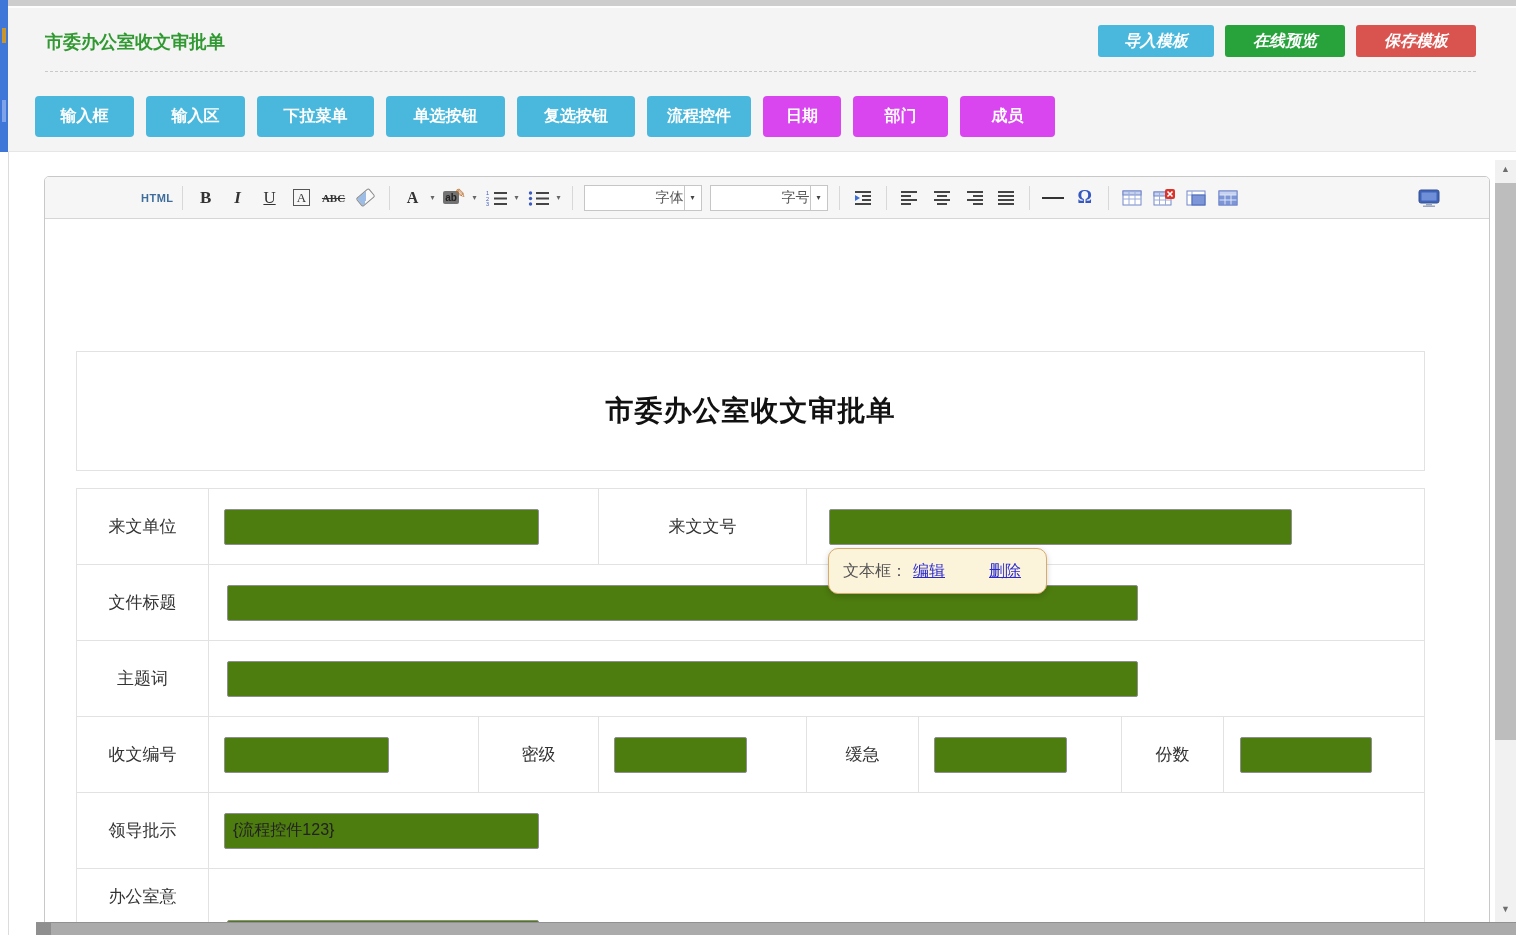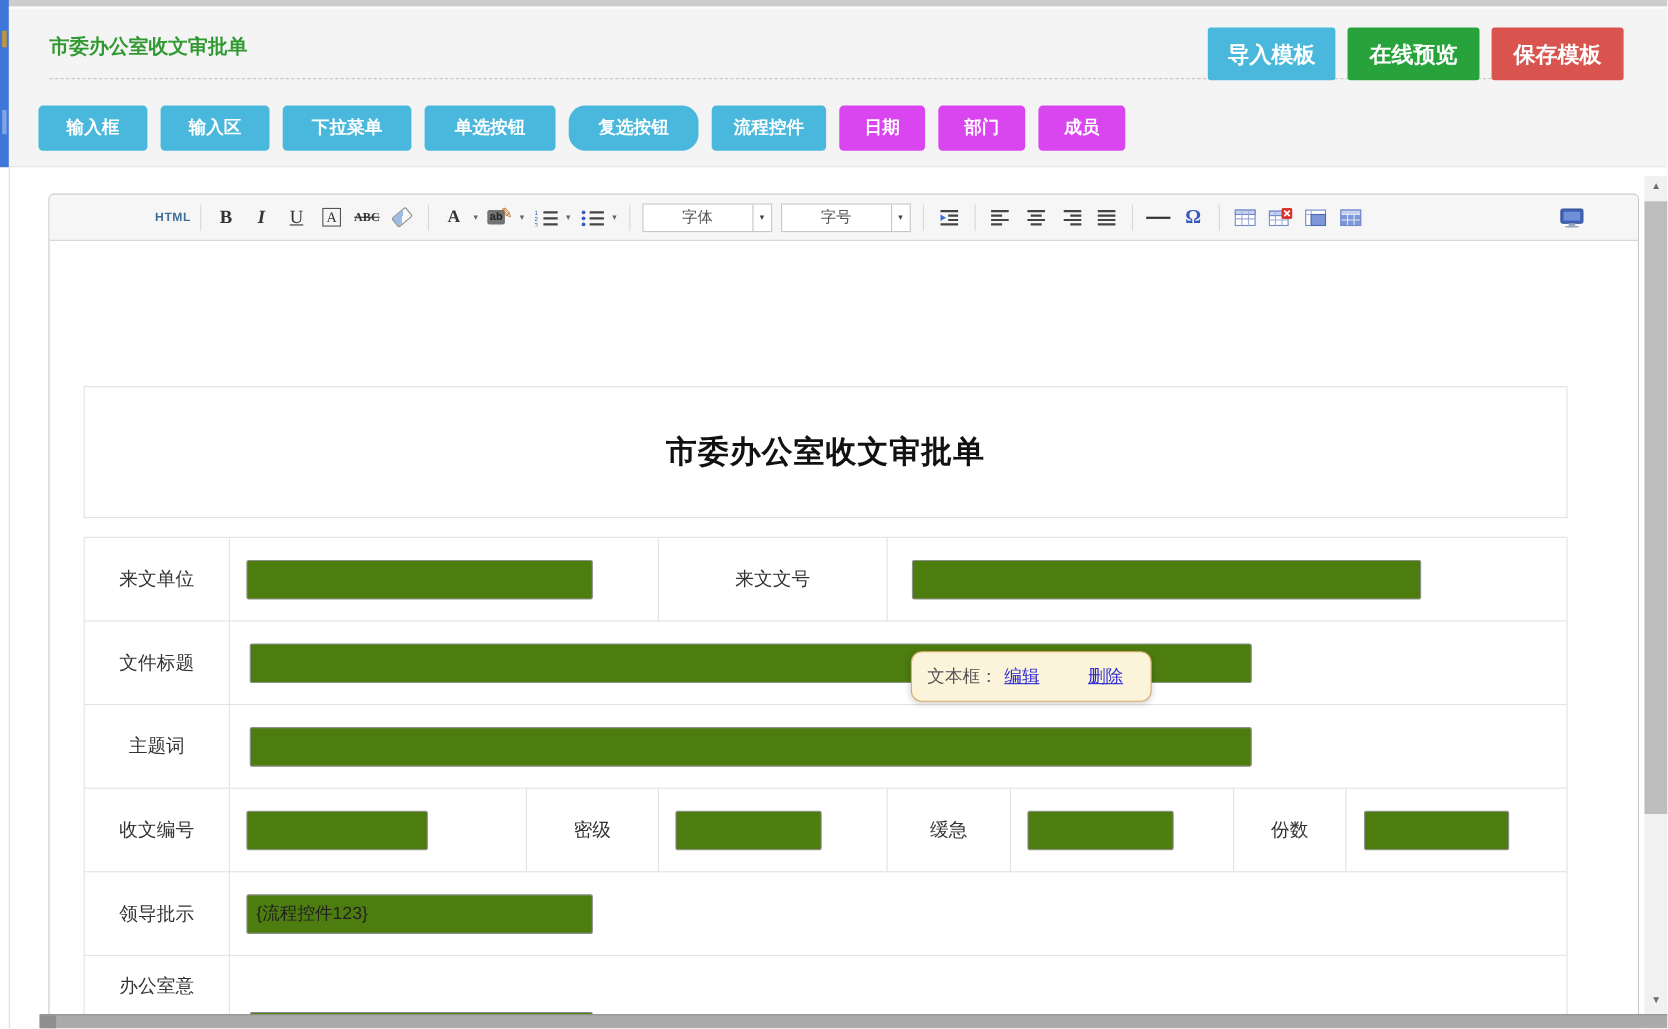--- a/index.html
+++ b/index.html
@@ -13,49 +13,49 @@
 
   
   .header { position:absolute; left:0; top:8px; width:1516px; height:144px; background:#f4f4f4; border-bottom:1px solid #e6e6e6; }
   .left-stripe { position:absolute; left:0; top:-8px; width:8px; height:152px; background:#3e77d8; }
   .stripe-notch-y { position:absolute; left:2px; top:28px; width:4px; height:15px; background:#c8952f; }
   .stripe-notch-b { position:absolute; left:2px; top:100px; width:4px; height:22px; background:#7ea3e8; }
   .page-title { position:absolute; left:45px; top:22px; font-family:"Liberation Serif", serif; font-size:18px; font-weight:bold; color:#319931; }
   .header-dash { position:absolute; left:45px; top:63px; width:1431px; border-top:1px dashed #c9c9c9; }
 
   .actions { position:absolute; right:40px; top:17px; display:flex; gap:11px; }
-  .action-btn { height:48px; border:none; border-radius:3px; color:#fff; font-family:"Liberation Serif", serif; font-size:20px; font-weight:bold; display:flex; align-items:center; justify-content:center; cursor:pointer; }
+  .action-btn { height:32px; border:none; border-radius:3px; color:#fff; font-family:"Liberation Serif", serif; font-size:16px; font-weight:bold; display:flex; align-items:center; justify-content:center; cursor:pointer;font-style:italic; }
   .action-import { width:116px; background:#49b8dc; }
   .action-preview { width:120px; background:#28a33c; }
   .action-save { width:120px; background:#d9534f; }
 
   .widget-row { position:absolute; left:35px; top:88px; display:flex; gap:12px; }
   .widget-btn { height:41px; border:none; border-radius:4px; color:#fff; font-family:"Liberation Serif", serif; font-size:16px; font-weight:bold; display:flex; align-items:center; justify-content:center; cursor:pointer; }
   .widget-light { background:#49b8dc; }
   .widget-dark { background:#d946ef; }
-  .w99 {width:99px;} .w117 {width:117px;} .w119 {width:119px;} .w118 {width:118px;border-radius:15px;} .w120 {width:104px;} .w78 {width:78px;} .w79 {width:79px;}
+  .w99 {width:99px;} .w117 {width:117px;} .w119 {width:119px;} .w118 {width:118px;} .w120 {width:104px;} .w78 {width:78px;} .w79 {width:95px;}
 
   
   .editor { position:absolute; left:44px; top:176px; width:1446px; height:759px; border:1px solid #c8c8c8; border-radius:5px 5px 0 0; background:#fff; overflow:hidden; }
   .toolbar { height:42px; background:#f6f6f6; border-bottom:1px solid #d6d6d6; display:flex; align-items:center; padding-left:95px; }
   .tsep { width:1px; height:24px; background:#d8d8d8; margin:0 7px; flex:none; }
   .tbtn { min-width:30px; height:28px; display:flex; align-items:center; justify-content:center; flex:none; cursor:pointer; border-radius:2px; margin:0 1px; }
   .html-label { font-size:11px; font-weight:bold; color:#3e6d9c; letter-spacing:.5px; }
   .b-label { font-family:"Liberation Serif", serif; font-size:17px; font-weight:bold; color:#333; }
   .i-label { font-family:"Liberation Serif", serif; font-size:17px; font-style:italic; font-weight:bold; color:#333; }
   .u-label { font-family:"Liberation Serif", serif; font-size:17px; color:#333; text-decoration:underline; }
   .boxa-label { font-family:"Liberation Serif", serif; font-size:13px; color:#333; border:1px solid #555; padding:0 3px; line-height:15px; }
   .abc-label { font-family:"Liberation Serif", serif; font-size:11px; font-weight:bold; color:#333; text-decoration:line-through; }
   .eraser { width:17px; height:11px; border:1px solid #8a8a8a; border-radius:2px; transform:rotate(-40deg); background:linear-gradient(135deg,#9dbde6 52%,#fafafa 48%); }
   .fontcolor-label { font-family:"Liberation Serif", serif; font-size:16px; font-weight:bold; color:#333; }
   .hl-box { background:#737373; color:#222; font-size:10px; font-weight:bold; padding:1px 2px; border-radius:2px; }
   .hl-pencil { font-size:13px; color:#b5651d; margin-left:-4px; position:relative; top:-4px; }
   .darr { font-size:8px; color:#666; margin:0 4px 0 2px; }
   .select-box { width:118px; height:26px; background:#fff; border:1px solid #c6c6c6; display:flex; align-items:center; flex:none; cursor:pointer; margin:0 4px; }
-  .select-box .sel-label { flex:1; text-align:center; font-family:Liberation Sans, sans-serif; font-size:14px; color:#555; }
+  .select-box .sel-label { flex:1; text-align:right; font-family:Liberation Sans, sans-serif; font-size:14px; color:#555; }
   .select-box .sel-arrow { width:17px; height:100%; border-left:1px solid #c6c6c6; display:flex; align-items:center; justify-content:center; font-size:8px; color:#444; }
   .hr-icon { width:22px; height:2px; background:#333; }
   .omega-label { font-family:"Liberation Serif", serif; font-size:18px; font-weight:bold; color:#3557c0; }
   .fullscreen-btn { margin-left:auto; margin-right:45px; }
 
   
   .content { padding:132px 64px 0 31px; }
   .form-title-box { height:120px; border:1px solid #e2e2e2; display:flex; align-items:center; justify-content:center; margin-bottom:17px; }
   .form-title { font-size:28px; font-weight:bold; color:#111; letter-spacing:1px; }
   .ftable { border:1px solid #e2e2e2; }
@@ -65,21 +65,21 @@
   .fcell:last-child { border-right:none; flex:1; }
   .label-cell { justify-content:center; font-size:17px; color:#333; }
   .lw { width:132px; }
   .tin { height:36px; border:1px solid #8f8f8f; border-radius:2px; background:#4d7c0f; font-size:16px; color:#222; padding:0 8px; font-family:"Liberation Sans", sans-serif; }
   .ml15 { margin-left:15px; } .ml16 { margin-left:16px; } .ml18 { margin-left:18px; } .ml22 { margin-left:22px; }
   .row6 { align-items:flex-start; }
   .row6 .label-cell { align-items:flex-start; padding-top:16px; }
   .row6 .inwrap { margin-top:28px; }
 
   
-  .tooltip { position:absolute; left:828px; top:548px; width:219px; height:46px; background:#fcf3db; border:1px solid #d8ab6b; border-radius:10px; box-shadow:0 2px 6px rgba(0,0,0,.18); display:flex; align-items:center; padding-left:14px; font-family:"Liberation Serif", serif; font-size:16px; z-index:30;margin-top:44px; }
+  .tooltip { position:absolute; left:828px; top:548px; width:219px; height:46px; background:#fcf3db; border:1px solid #d8ab6b; border-radius:10px; box-shadow:0 2px 6px rgba(0,0,0,.18); display:flex; align-items:center; padding-left:14px; font-family:"Liberation Serif", serif; font-size:16px; z-index:30; }
   .tooltip-label { color:#555; }
   .tt-link { color:#2a2ad0; text-decoration:underline; cursor:pointer; }
   .tt-edit { margin-left:6px; }
   .tt-del { margin-left:44px; }
 
   
   .vscroll { position:absolute; left:1495px; top:160px; width:21px; height:775px; background:#f1f1f1; z-index:40; }
   .vs-up { position:absolute; top:0; left:0; width:21px; height:18px; display:flex; align-items:center; justify-content:center; font-size:9px; color:#6e6e6e; cursor:pointer; }
   .vs-thumb { position:absolute; top:23px; left:0; width:21px; height:557px; background:#bdbdbd; cursor:pointer; }
   .vs-down { position:absolute; top:740px; left:0; width:21px; height:18px; display:flex; align-items:center; justify-content:center; font-size:9px; color:#6e6e6e; cursor:pointer; }

